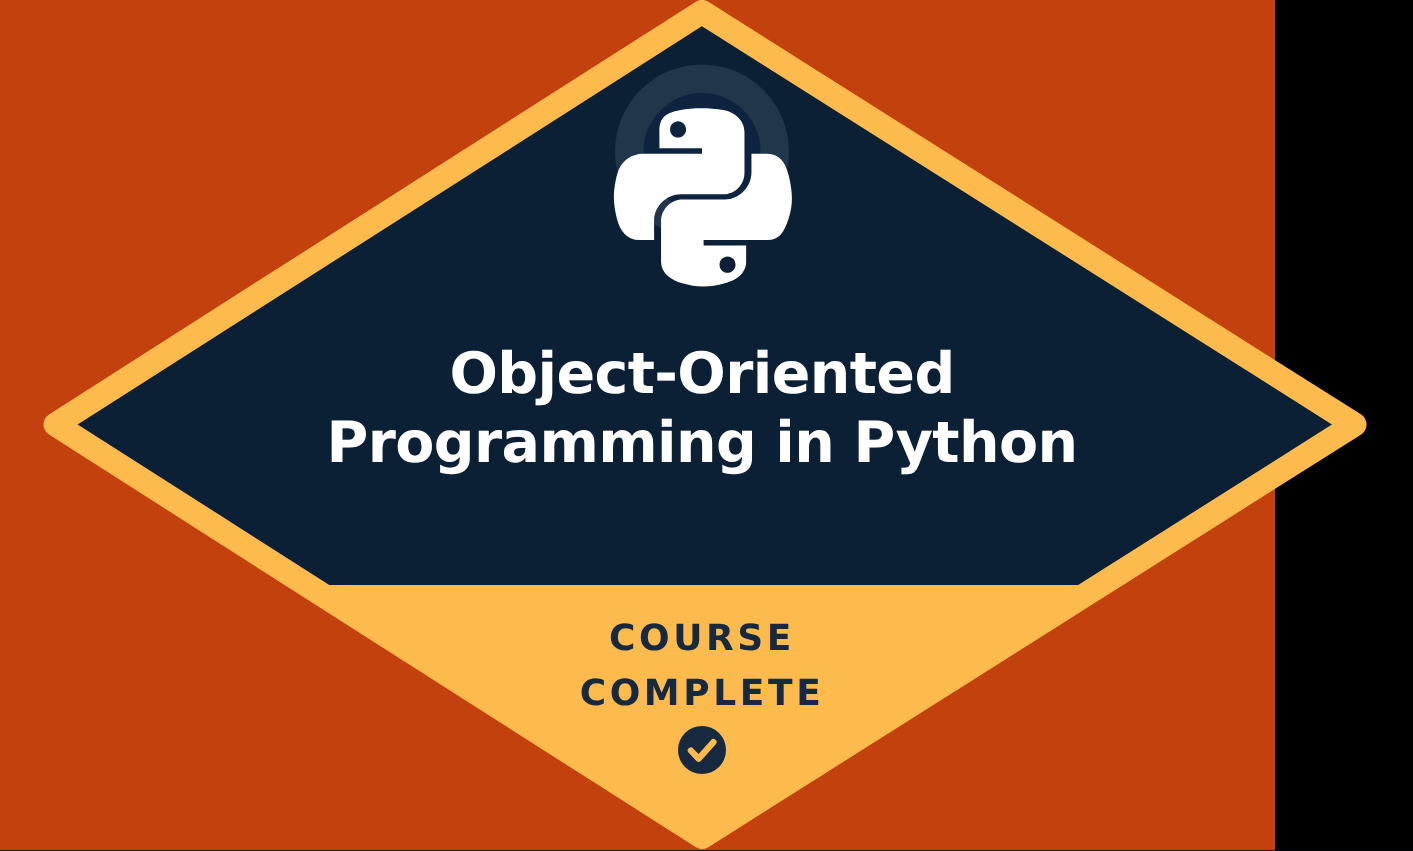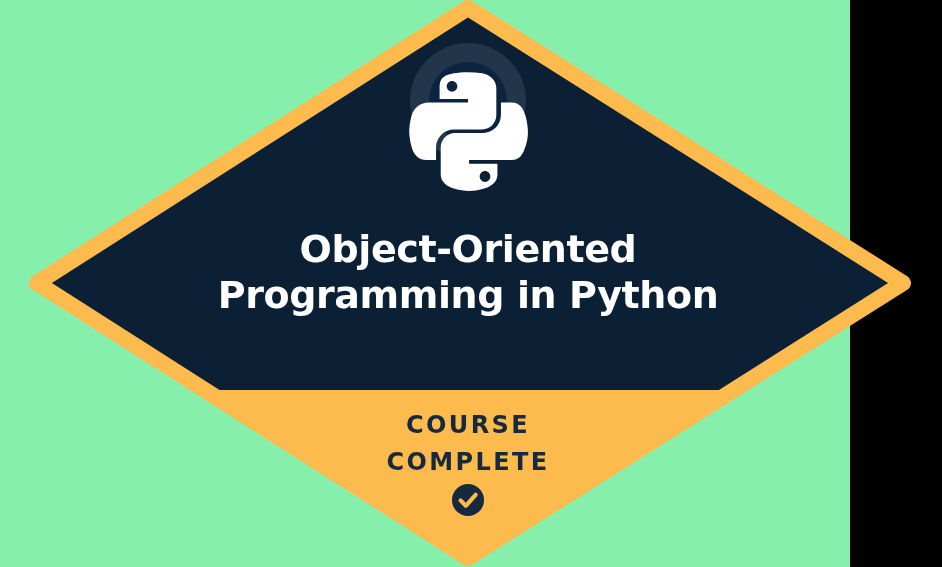--- a/index.html
+++ b/index.html
@@ -10,21 +10,21 @@
   body {
     width: 942px;
     height: 567px;
     overflow: hidden;
     font-family: "DejaVu Sans", sans-serif;
   }
   #badge-stage {
     position: relative;
     width: 850px;
     height: 567px;
-    background: #86efac;
+    background: #c2410c;
   }
   #badge-svg {
     position: absolute;
     left: 0;
     top: 0;
     width: 942px;
     height: 567px;
     display: block;
   }
   .txt-title {

